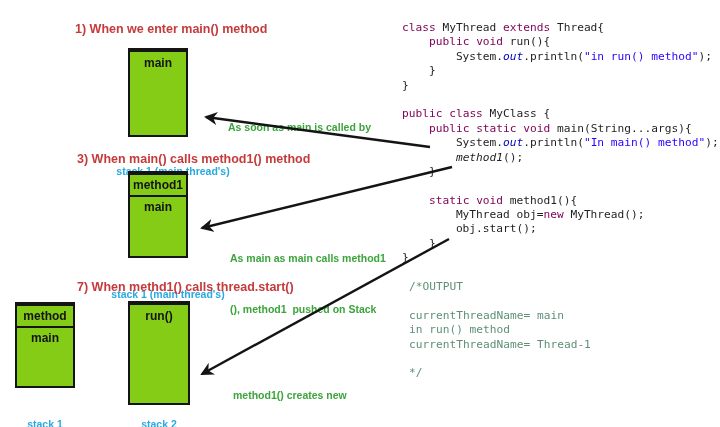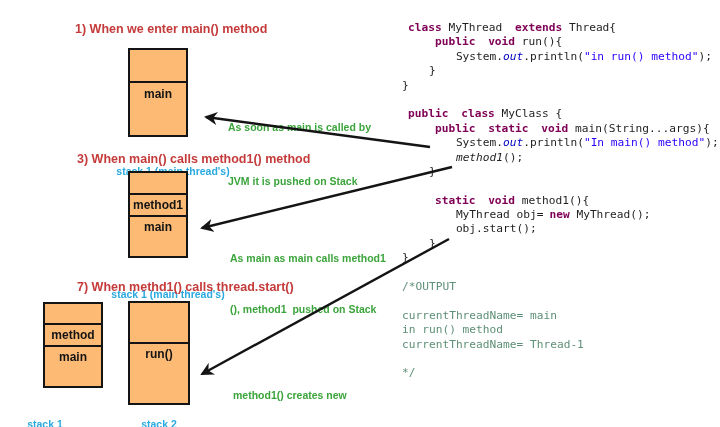--- a/index.html
+++ b/index.html
@@ -5,86 +5,85 @@
   html,body { margin:0; padding:0; background:#fff; }
   #canvas {
     position:relative; width:720px; height:427px; background:#ffffff;
     font-family:"Liberation Sans", sans-serif; overflow:hidden;
   }
   .abs { position:absolute; }
   .section-title {
     color:#C53B3B; font-weight:bold; font-size:12.5px; white-space:pre;
   }
   .stack-box {
-    position:absolute; border:2px solid #141414; background:#fdba74;
-    box-sizing:border-box; display:flex; flex-direction:column; justify-content:center;
+    position:absolute; border:2px solid #141414; background:#84cc16;
+    box-sizing:border-box; display:flex; flex-direction:column; justify-content:flex-start;
   }
   .frame {
     border-top:2px solid #141414; display:flex; align-items:center; justify-content:center;
     font-weight:bold; font-size:12px; color:#141414; flex:0 0 auto;
   }
   .stack-label {
     position:absolute; color:#29A9E0; font-weight:bold; font-size:10.5px;
     text-align:center; line-height:13px; white-space:pre;
   }
   .note {
     position:absolute; color:#3BA43B; font-weight:bold; font-size:10.5px; white-space:pre;
   }
   .note div { white-space:pre; }
   #code {
     position:absolute; left:402px; top:21px; margin:0;
     font-family:"DejaVu Sans Mono", monospace; font-size:11.2px; line-height:14.4px;
     color:#1f1f1f; white-space:pre;
   }
   .code-line { height:14.4px; white-space:pre; }
-  .kw  { color:#7F0055; font-weight:bold;margin-left:6px; }
+  .kw  { color:#7F0055; font-weight:normal; }
   .str { color:#2A00FF; }
   .fld { color:#0000C0; font-style:italic; }
   .it  { font-style:italic; }
-  .cm  { color:#5E8F77; }
+  .cm  { color:#5E8F77;margin-left:7px; }
   .pl  { color:#1f1f1f; }
   #arrow-layer { position:absolute; left:0; top:0; pointer-events:none; }
 </style>
 </head>
 <body>
 
 <div id="canvas">
 
   <div class="abs section-title" style="left:75px; top:22px;">1) When we enter main() method</div>
 
   <div class="stack-box" style="left:128px; top:48px; width:60px; height:89px;">
     <div class="frame" style="height:22px;">main</div>
   </div>
   <div class="stack-label" style="left:103px; top:139px; width:140px;">
     <div>stack 1 (main thread's)</div>
   </div>
 
   <div class="note" style="left:228px; top:82px; line-height:18px;">
     <div>As soon as main is called by</div>
-    <div>JVM it is pushed on Stack</div>
   </div>
 
   <div class="abs section-title" style="left:77px; top:152px;">3) When main() calls method1() method</div>
 
   <div class="stack-box" style="left:128px; top:171px; width:60px; height:87px;">
     <div class="frame" style="height:20px;">method1</div>
     <div class="frame" style="height:20px;">main</div>
   </div>
   <div class="stack-label" style="left:98px; top:262px; width:140px;">
     <div>stack 1 (main thread's)</div>
   </div>
 
   <div class="note" style="left:230px; top:216px; line-height:17px;">
     <div>As main as main calls method1</div>
     <div>(), method1  pushed on Stack</div>
   </div>
 
   <div class="abs section-title" style="left:77px; top:280px;">7) When methd1() calls thread.start()</div>
 
-  <div class="stack-box" style="left:15px; top:302px; width:60px; height:86px;margin-left:28px;">
+  <div class="stack-box" style="left:15px; top:302px; width:60px; height:86px;">
     <div class="frame" style="height:20px;">method</div>
     <div class="frame" style="height:20px;">main</div>
   </div>
   <div class="stack-label" style="left:-12px; top:392px; width:114px;">
     <div>stack 1</div>
     
   </div>
 
   <div class="stack-box" style="left:128px; top:301px; width:62px; height:104px;">
     <div class="frame" style="height:21px;">run()</div>

